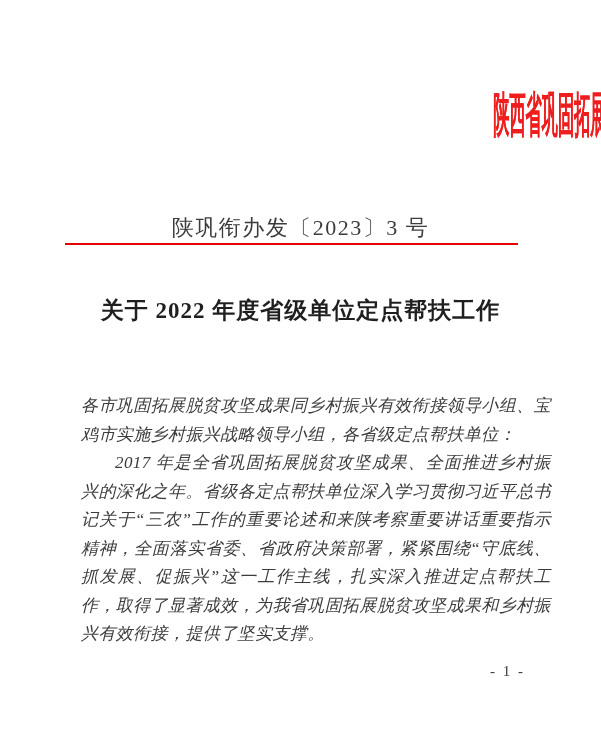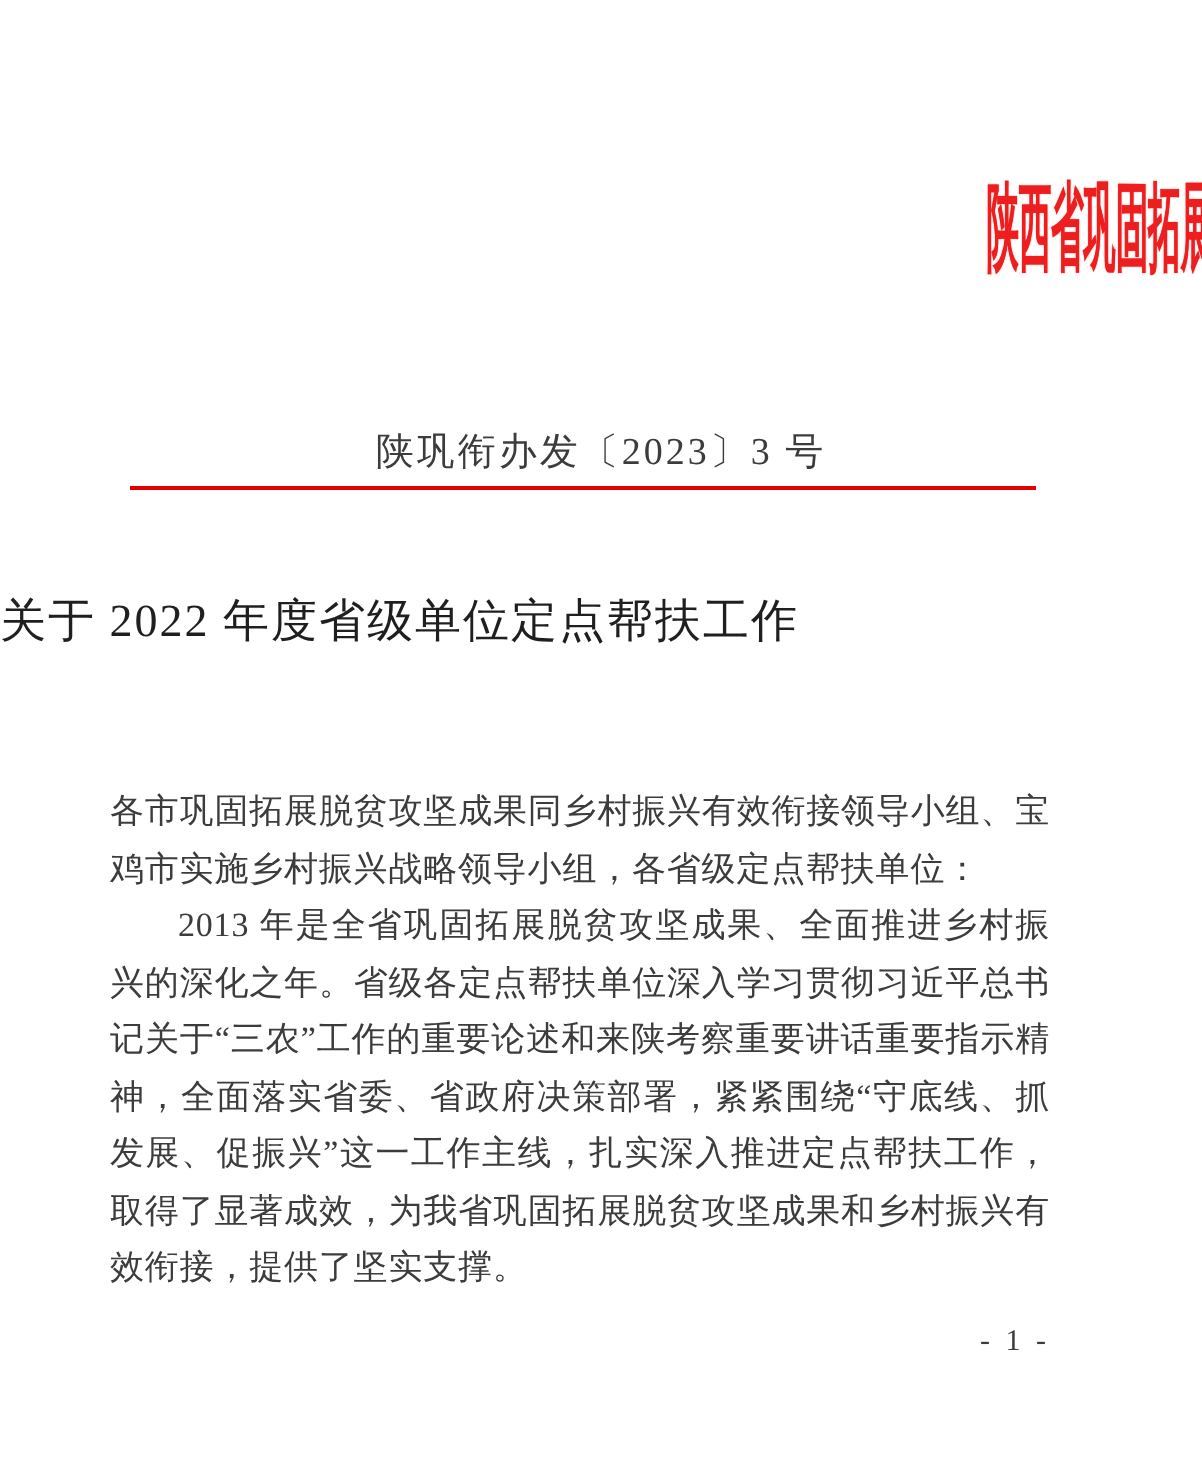--- a/index.html
+++ b/index.html
@@ -35,56 +35,58 @@
     transform-origin: 50% 50%;
     text-shadow: 0 0 1px var(--banner-red, #ee1e1e);
   }
   
   .doc-number {
     position: absolute;
     top: 213px;
     left: 0;
     width: 100%;
     text-align: center;
-    font-size: 19px;
+    font-size: 22px;
     letter-spacing: 1.5px;
     color: var(--body-text, #3c3c3c);
   }
   
   .red-divider {
     position: absolute;
     top: 243px;
     left: 65px;
     width: 453px;
     height: 2px;
     background: var(--divider-red, #e40000);
   }
   
   .title {
     position: absolute;
     top: 294px;
     left: 0;
     width: 100%;
+    text-align: center;
     font-size: 23px;
-    font-weight: normal;
+    font-weight: bold;
     letter-spacing: 1px;
     line-height: 33px;
     color: var(--title-black, #1f1f1f);
   }
   
   .body-block {
     position: absolute;
     top: 392px;
-    left: 55px;
+    left: 81px;
     width: 470px;
     font-size: 17px;
     line-height: 28.5px;
     letter-spacing: 0.4px;
     color: var(--body-text, #3c3c3c);
     text-align: justify;
+    font-style: italic;
   }
   .body-block p {
     margin: 0;
   }
   .body-block p.indent {
     text-indent: 2em;
   }
   
   .page-number {
     position: absolute;
@@ -107,18 +109,18 @@
   <div class="doc-number">陕巩衔办发〔2023〕3 号</div>
 
   <div class="red-divider"></div>
 
   <div class="title">
     <div>关于 2022 年度省级单位定点帮扶工作</div>
   </div>
 
   <div class="body-block">
     <p class="salutation">各市巩固拓展脱贫攻坚成果同乡村振兴有效衔接领导小组、宝鸡市实施乡村振兴战略领导小组，各省级定点帮扶单位：</p>
-    <p class="indent">2013 年是全省巩固拓展脱贫攻坚成果、全面推进乡村振兴的深化之年。省级各定点帮扶单位深入学习贯彻习近平总书记关于“三农”工作的重要论述和来陕考察重要讲话重要指示精神，全面落实省委、省政府决策部署，紧紧围绕“守底线、抓发展、促振兴”这一工作主线，扎实深入推进定点帮扶工作，取得了显著成效，为我省巩固拓展脱贫攻坚成果和乡村振兴有效衔接，提供了坚实支撑。</p>
+    <p class="indent">2017 年是全省巩固拓展脱贫攻坚成果、全面推进乡村振兴的深化之年。省级各定点帮扶单位深入学习贯彻习近平总书记关于“三农”工作的重要论述和来陕考察重要讲话重要指示精神，全面落实省委、省政府决策部署，紧紧围绕“守底线、抓发展、促振兴”这一工作主线，扎实深入推进定点帮扶工作，取得了显著成效，为我省巩固拓展脱贫攻坚成果和乡村振兴有效衔接，提供了坚实支撑。</p>
   </div>
 
   <div class="page-number">- 1 -</div>
 
 </div>
 
 </body></html>

